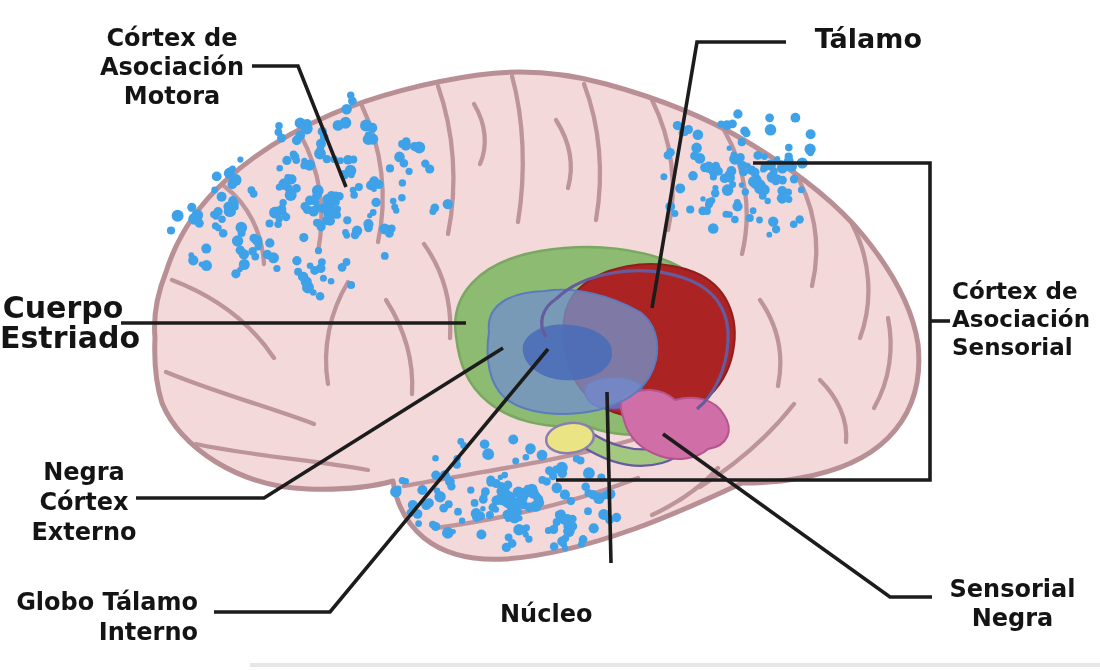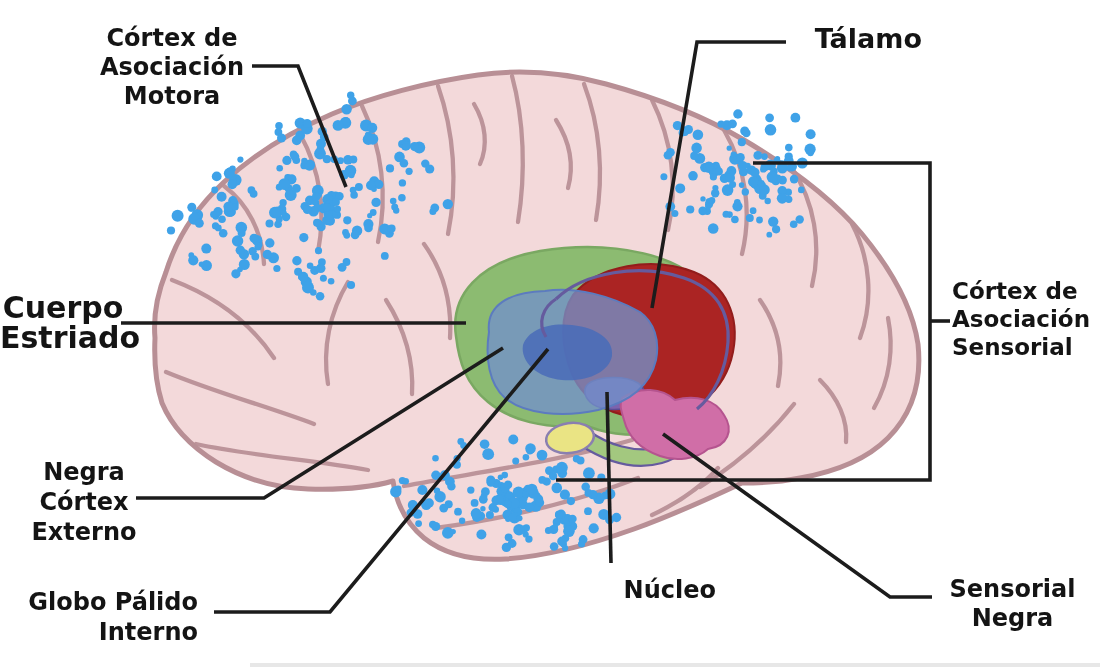--- a/index.html
+++ b/index.html
@@ -587,24 +587,24 @@
       <div class="diagram-label" style="left: 0px; top: 293px; width: 126px; text-align: center; font-size: 30px; line-height: 30px;">
         <div class="ln">Cuerpo</div>
         <div class="ln">Estriado</div>
       </div>
       <div class="diagram-label" style="left: 14px; top: 457px; width: 140px; text-align: center; font-size: 24px; line-height: 30px;">
         <div class="ln">Negra</div>
         <div class="ln">Córtex</div>
         <div class="ln">Externo</div>
       </div>
       <div class="diagram-label" style="left: 12px; top: 587px; width: 186px; text-align: right; font-size: 24px; line-height: 30px;">
-        <div class="ln">Globo Pálido</div>
+        <div class="ln">Globo Tálamo</div>
         <div class="ln">Interno</div>
       </div>
-      <div class="diagram-label" style="left: 500px; top: 576px; width: 216px; text-align: right; font-size: 24px; line-height: 29px;">
+      <div class="diagram-label" style="left: 500px; top: 600px; width: 216px; text-align: left; font-size: 24px; line-height: 29px;">
         <div class="ln">Núcleo</div>
       </div>
       <div class="diagram-label" style="left: 925px; top: 575px; width: 175px; text-align: center; font-size: 24px; line-height: 29px;">
         <div class="ln">Sensorial</div>
         <div class="ln">Negra</div>
       </div>
     </div>
 </div>
 
 </body></html>

